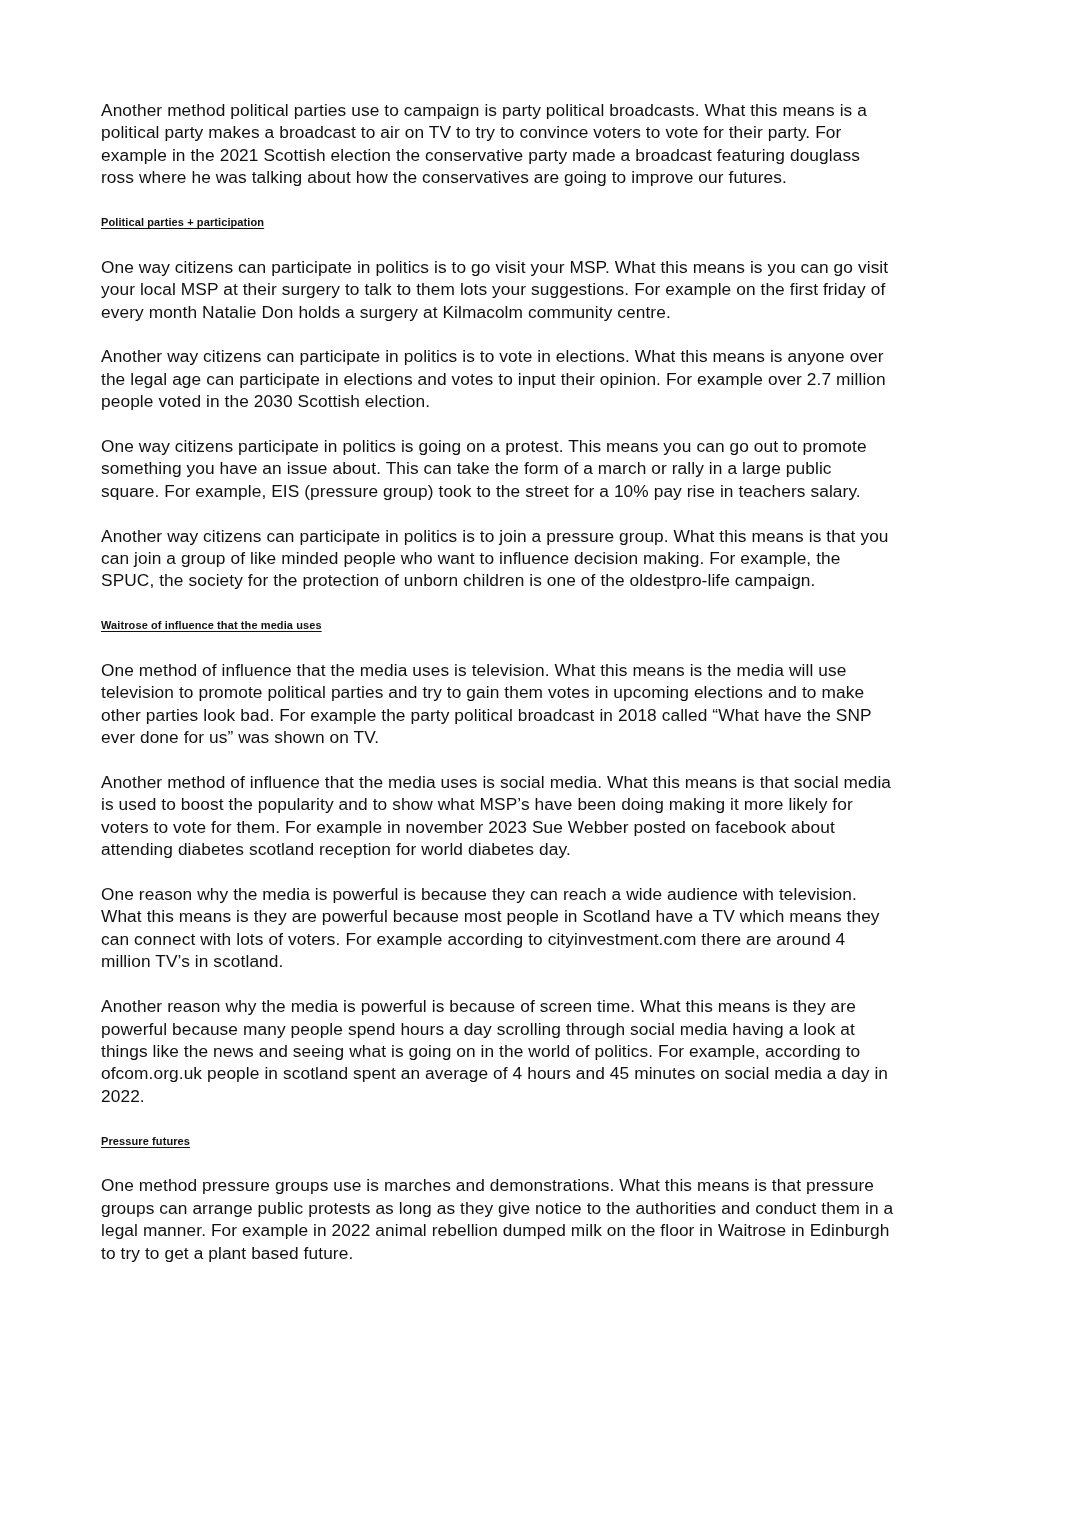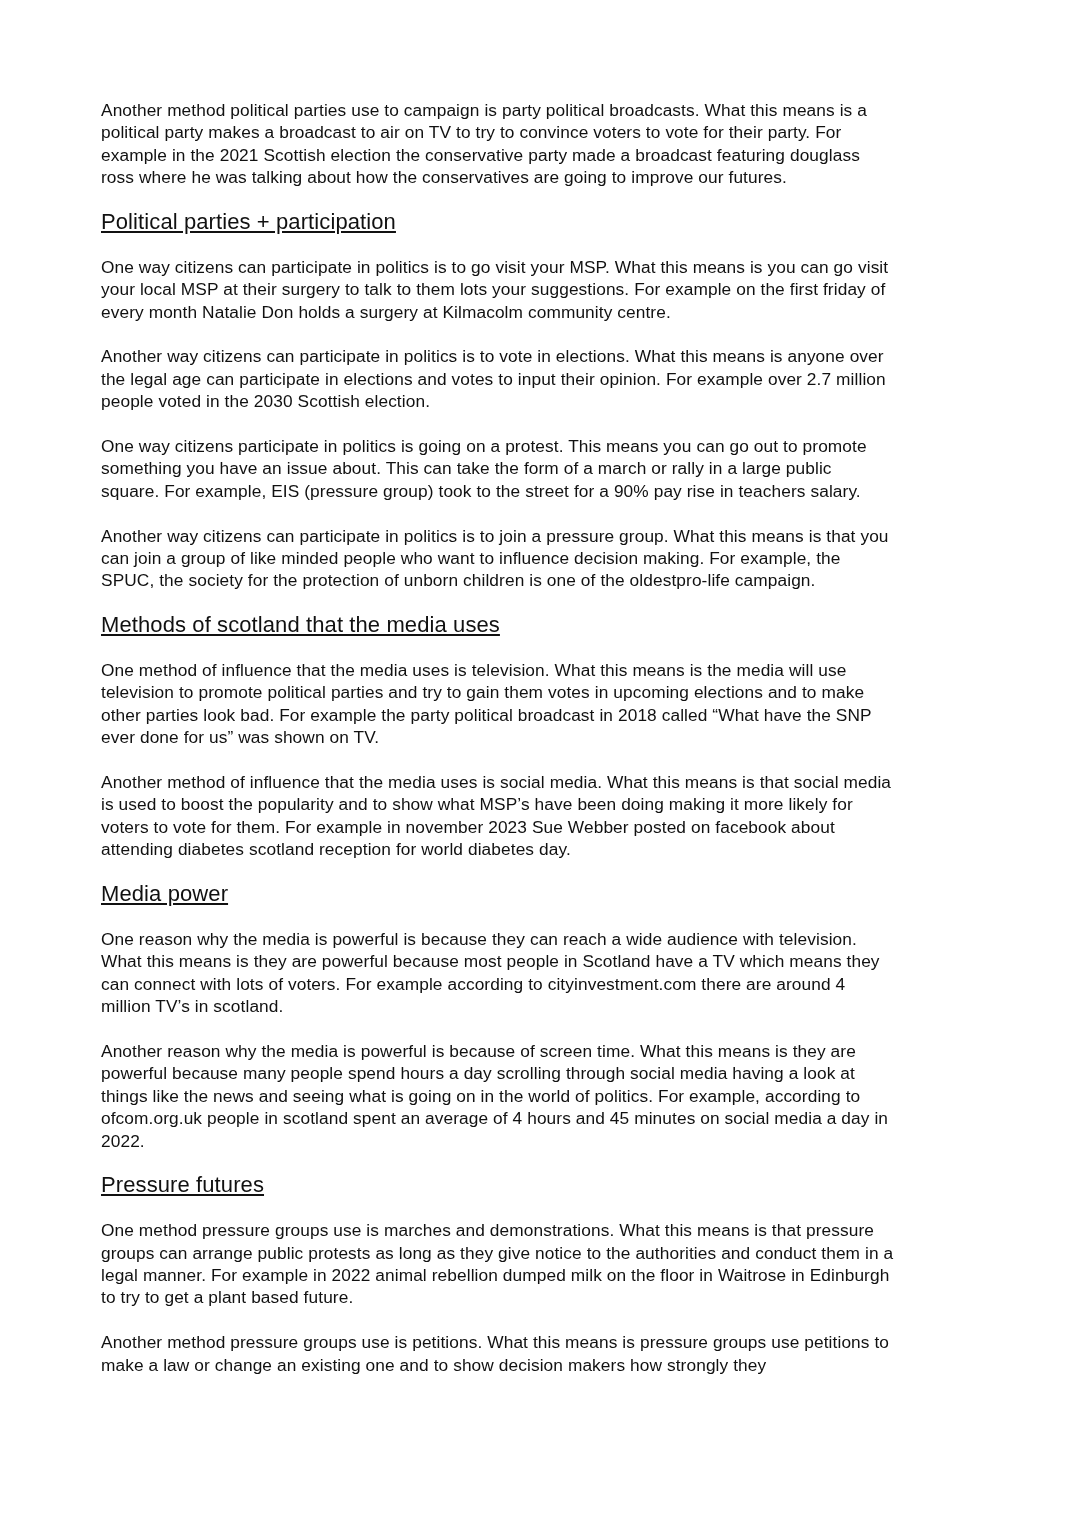--- a/index.html
+++ b/index.html
@@ -25,56 +25,54 @@
     font-size: 17.3px;
     line-height: 22.4px;
     letter-spacing: 0.1px;
   }
   .para {
     margin: 0 0 22.4px 0;
     font-weight: 400;
   }
   .heading {
     margin: 0 0 22.4px 0;
-    font-size: 22px;
-    font-weight: 400;
+    font-size: 11px;
+    font-weight: 700;
     text-decoration: underline;
     text-underline-offset: 2px;
   }
 </style>
 </head>
 <body>
 
 <div class="page">
   <div class="doc-text">
 
     <p class="para">Another method political parties use to campaign is party political broadcasts. What this means is a political party makes a broadcast to air on TV to try to convince voters to vote for their party. For example in the 2021 Scottish election the conservative party made a broadcast featuring douglass ross where he was talking about how the conservatives are going to improve our futures.</p>
 
     <h2 class="heading">Political parties + participation</h2>
 
     <p class="para">One way citizens can participate in politics is to go visit your MSP. What this means is you can go visit your local MSP at their surgery to talk to them lots your suggestions. For example on the first friday of every month Natalie Don holds a surgery at Kilmacolm community centre.</p>
 
     <p class="para">Another way citizens can participate in politics is to vote in elections. What this means is anyone over the legal age can participate in elections and votes to input their opinion. For example over 2.7 million people voted in the 2030 Scottish election.</p>
 
-    <p class="para">One way citizens participate in politics is going on a protest. This means you can go out to promote something you have an issue about. This can take the form of a march or rally in a large public square. For example, EIS (pressure group) took to the street for a 90% pay rise in teachers salary.</p>
+    <p class="para">One way citizens participate in politics is going on a protest. This means you can go out to promote something you have an issue about. This can take the form of a march or rally in a large public square. For example, EIS (pressure group) took to the street for a 10% pay rise in teachers salary.</p>
 
     <p class="para">Another way citizens can participate in politics is to join a pressure group. What this means is that you can join a group of like minded people who want to influence decision making. For example, the SPUC, the society for the protection of unborn children is one of the oldestpro-life campaign.</p>
 
-    <h2 class="heading">Methods of scotland that the media uses</h2>
+    <h2 class="heading">Waitrose of influence that the media uses</h2>
 
     <p class="para">One method of influence that the media uses is television. What this means is the media will use television to promote political parties and try to gain them votes in upcoming elections and to make other parties look bad. For example the party political broadcast in 2018 called “What have the SNP ever done for us” was shown on TV.</p>
 
     <p class="para">Another method of influence that the media uses is social media. What this means is that social media is used to boost the popularity and to show what MSP’s have been doing making it more likely for voters to vote for them. For example in november 2023 Sue Webber posted on facebook about attending diabetes scotland reception for world diabetes day.</p>
 
-    <h2 class="heading">Media power</h2>
 
     <p class="para">One reason why the media is powerful is because they can reach a wide audience with television. What this means is they are powerful because most people in Scotland have a TV which means they can connect with lots of voters. For example according to cityinvestment.com there are around 4 million TV’s in scotland.</p>
 
     <p class="para">Another reason why the media is powerful is because of screen time. What this means is they are powerful because many people spend hours a day scrolling through social media having a look at things like the news and seeing what is going on in the world of politics. For example, according to ofcom.org.uk people in scotland spent an average of 4 hours and 45 minutes on social media a day in 2022.</p>
 
     <h2 class="heading">Pressure futures</h2>
 
     <p class="para">One method pressure groups use is marches and demonstrations. What this means is that pressure groups can arrange public protests as long as they give notice to the authorities and conduct them in a legal manner. For example in 2022 animal rebellion dumped milk on the floor in Waitrose in Edinburgh to try to get a plant based future.</p>
 
-    <p class="para">Another method pressure groups use is petitions. What this means is pressure groups use petitions to make a law or change an existing one and to show decision makers how strongly they</p>
 
   </div>
 </div>
 
 </body></html>

